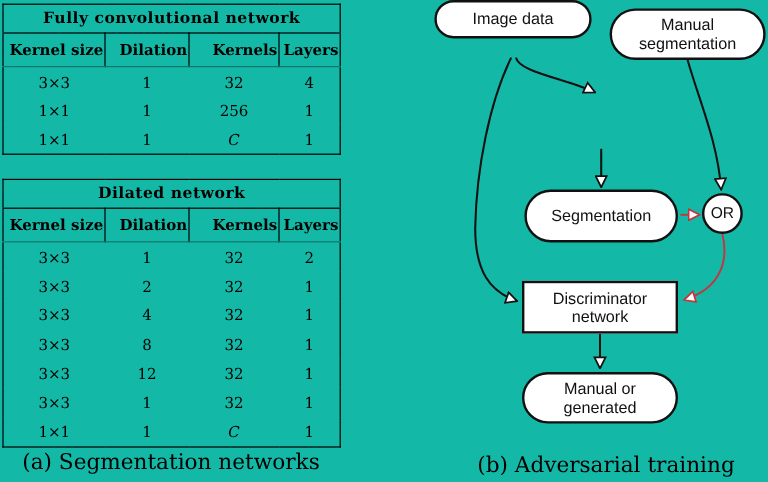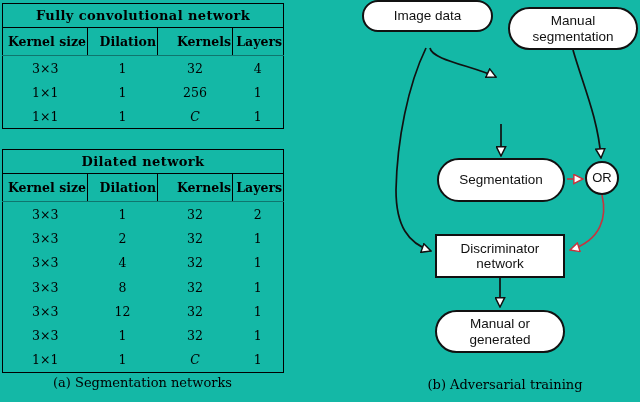--- a/index.html
+++ b/index.html
@@ -29,21 +29,21 @@
   .nn-table .header-row th {
     font-weight: bold; text-align: right; height: 25px;
     border-bottom: 1px solid #0f766e; border-right: 1px solid #000;
   }
   .nn-table .header-row th:last-child { border-right: none; }
   .nn-table td { text-align: center; height: 24px; padding: 0; }
   .t2 td { height: 24.3px; }
   .math-var { font-style: italic; font-family: "DejaVu Serif", serif; }
 
   .caption {
-    position: absolute; text-align: center; font-size: 13px; color: #000;
+    position: absolute; text-align: center; font-size: 18px; color: #000;
     font-family: "DejaVu Serif", serif;
   }
   .caption-a { left: 2px; top: 375px; width: 281px; }
   .caption-b { left: 340px; top: 377px; width: 330px; }
 
   
   .panel-b {
     position: absolute; left: 340px; top: 0; width: 300px; height: 402px;
     font-family: "Liberation Sans", sans-serif; color: #111;
   }

